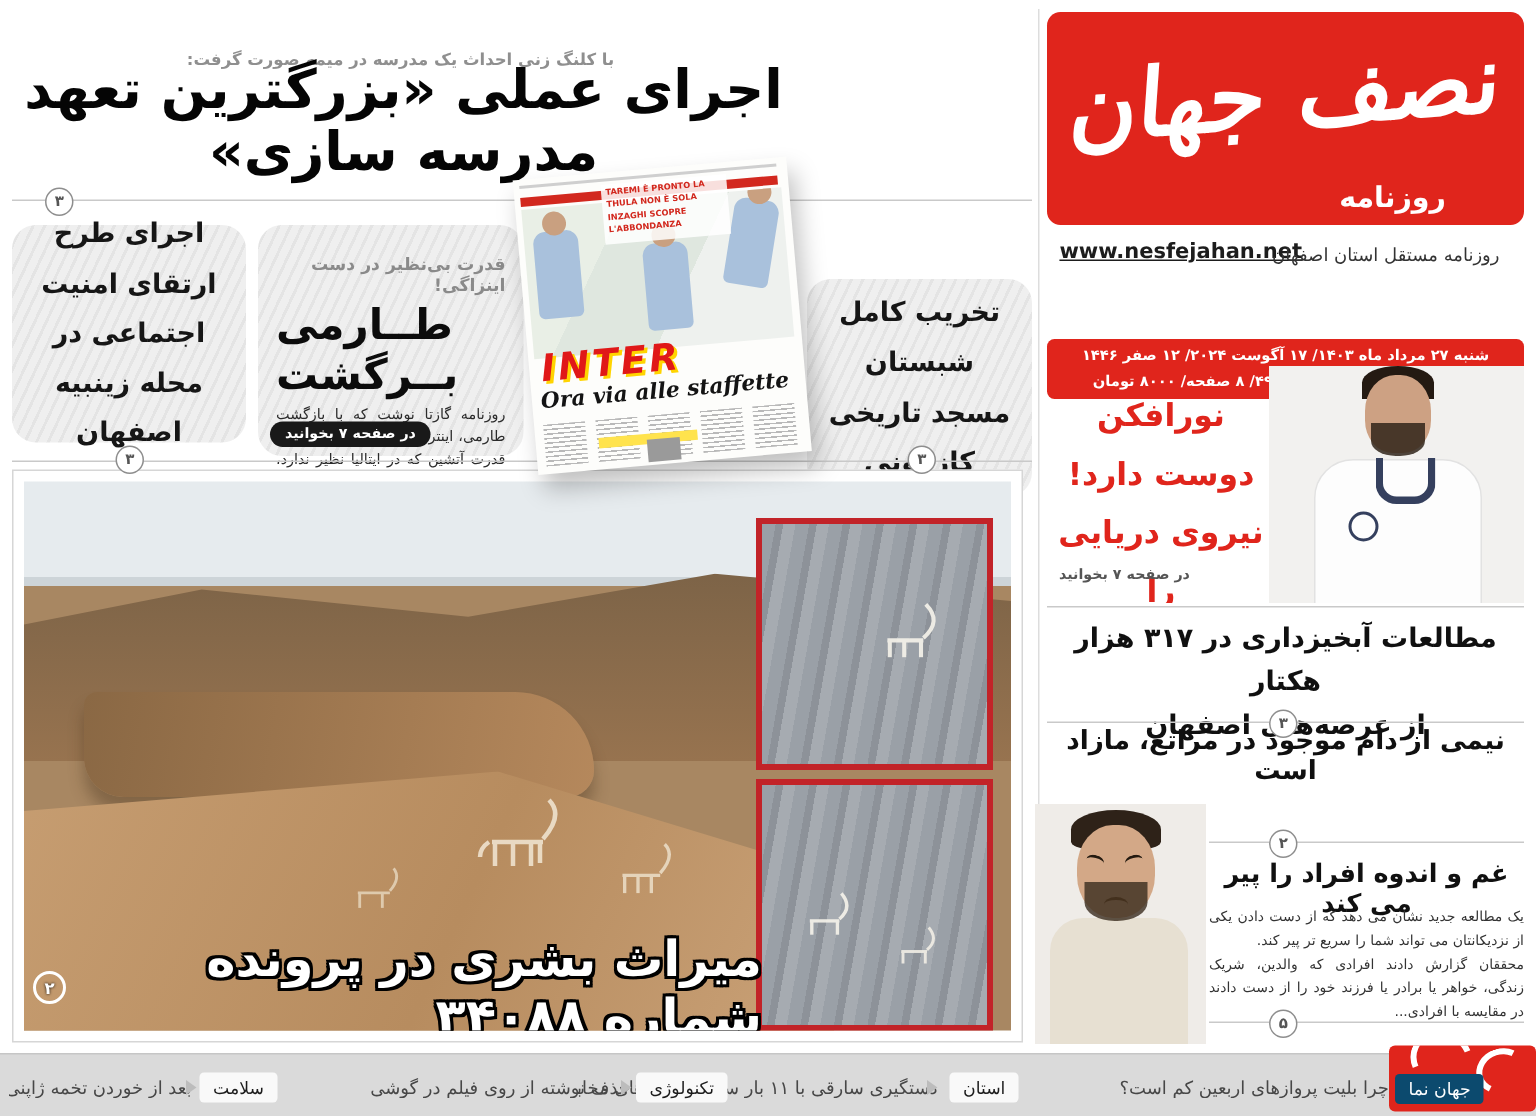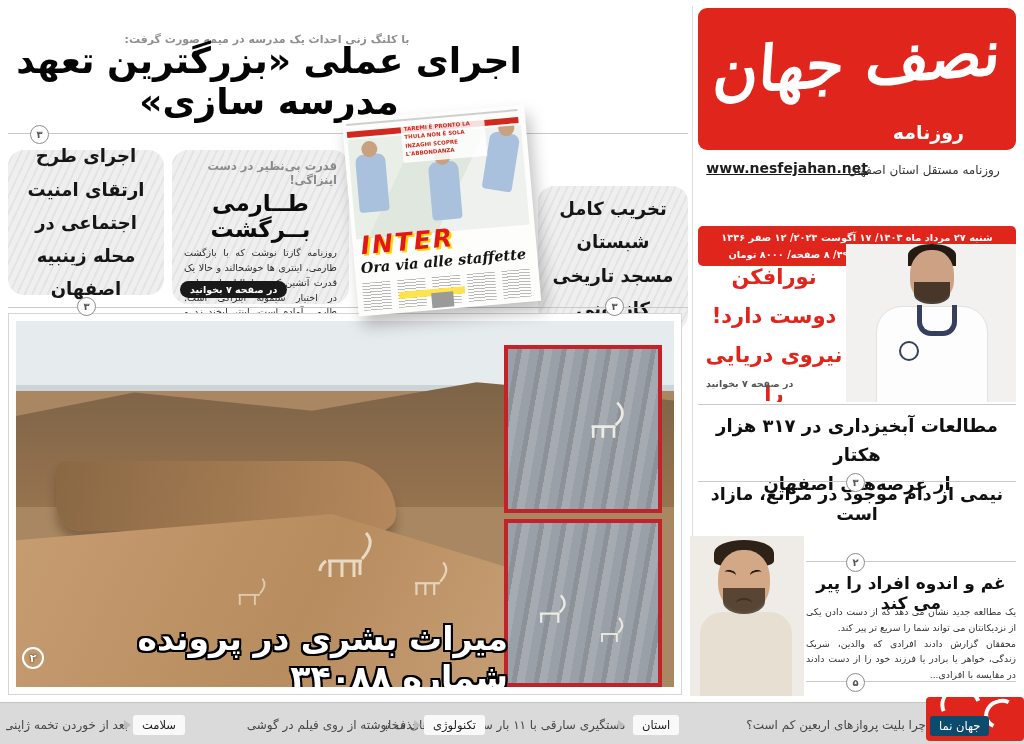--- a/index.html
+++ b/index.html
@@ -8,23 +8,23 @@
   .abs{position:absolute;}
   .hatch{background:repeating-linear-gradient(115deg,#efefef 0 5px,#e4e4e4 5px 7px);border-radius:16px;}
   .hr{position:absolute;height:1px;background:#c9c9c9;}
   .vr{position:absolute;width:1px;background:#ddd;}
   .badge{position:absolute;width:17px;height:17px;border:1.5px solid #8e8e8e;border-radius:50%;
          background:#fff;color:#555;font-size:10px;font-weight:bold;display:flex;align-items:center;justify-content:center;z-index:3;}
   .kicker{left:0;top:16px;width:534px;text-align:center;font-size:11px;font-weight:bold;color:#8f8f8f;margin-top:17px;}
   .lead-headline{left:0;top:40px;width:538px;text-align:center;font-size:36px;font-weight:bold;color:#050505;letter-spacing:-1px;}
   .side-box{top:150px;height:145px;display:flex;align-items:center;justify-content:center;text-align:center;
             font-weight:bold;font-size:18px;line-height:1.85;color:#161616;padding:0 10px;box-sizing:border-box;}
-  .taremi-box{left:172px;top:150px;width:177px;height:154px;padding:9px 12px 8px;box-sizing:border-box;}
+  .taremi-box{left:172px;top:150px;width:177px;height:154px;padding:19px 12px 8px;box-sizing:border-box;}
   .taremi-kicker{font-size:11.5px;font-weight:bold;color:#8a8a8a;text-align:right;}
-  .taremi-headline{font-size:23px;font-weight:bold;color:#0c0c0c;margin:3px 0 4px;text-align:center;}
+  .taremi-headline{font-size:28px;font-weight:bold;color:#0c0c0c;margin:3px 0 4px;text-align:left;}
   .taremi-body{font-size:9.6px;color:#2b2b2b;text-align:justify;line-height:1.55;}
   .page-tag{position:absolute;background:#191919;color:#fff;font-size:9.5px;font-weight:bold;
             padding:3px 10px;border-radius:10px;}
   
   .clip{left:350px;top:112px;width:183px;height:197px;background:#fdfdfb;transform:rotate(-5deg);
         box-shadow:4px 10px 16px rgba(0,0,0,.25);z-index:2;direction:ltr;overflow:hidden;}
   .clip-redstrip{position:absolute;left:4px;top:12px;width:172px;height:6px;background:#d22а1e;background:#d2281e;}
   .clip-photo{position:absolute;left:4px;top:20px;width:174px;height:100px;
               background:linear-gradient(120deg,#e9efe6 0 30%,#dfe7df 30% 60%,#eef1ee 60%);overflow:hidden;}
   .player{position:absolute;width:30px;height:58px;background:#a9c1dc;border-radius:8px 8px 4px 4px;}

